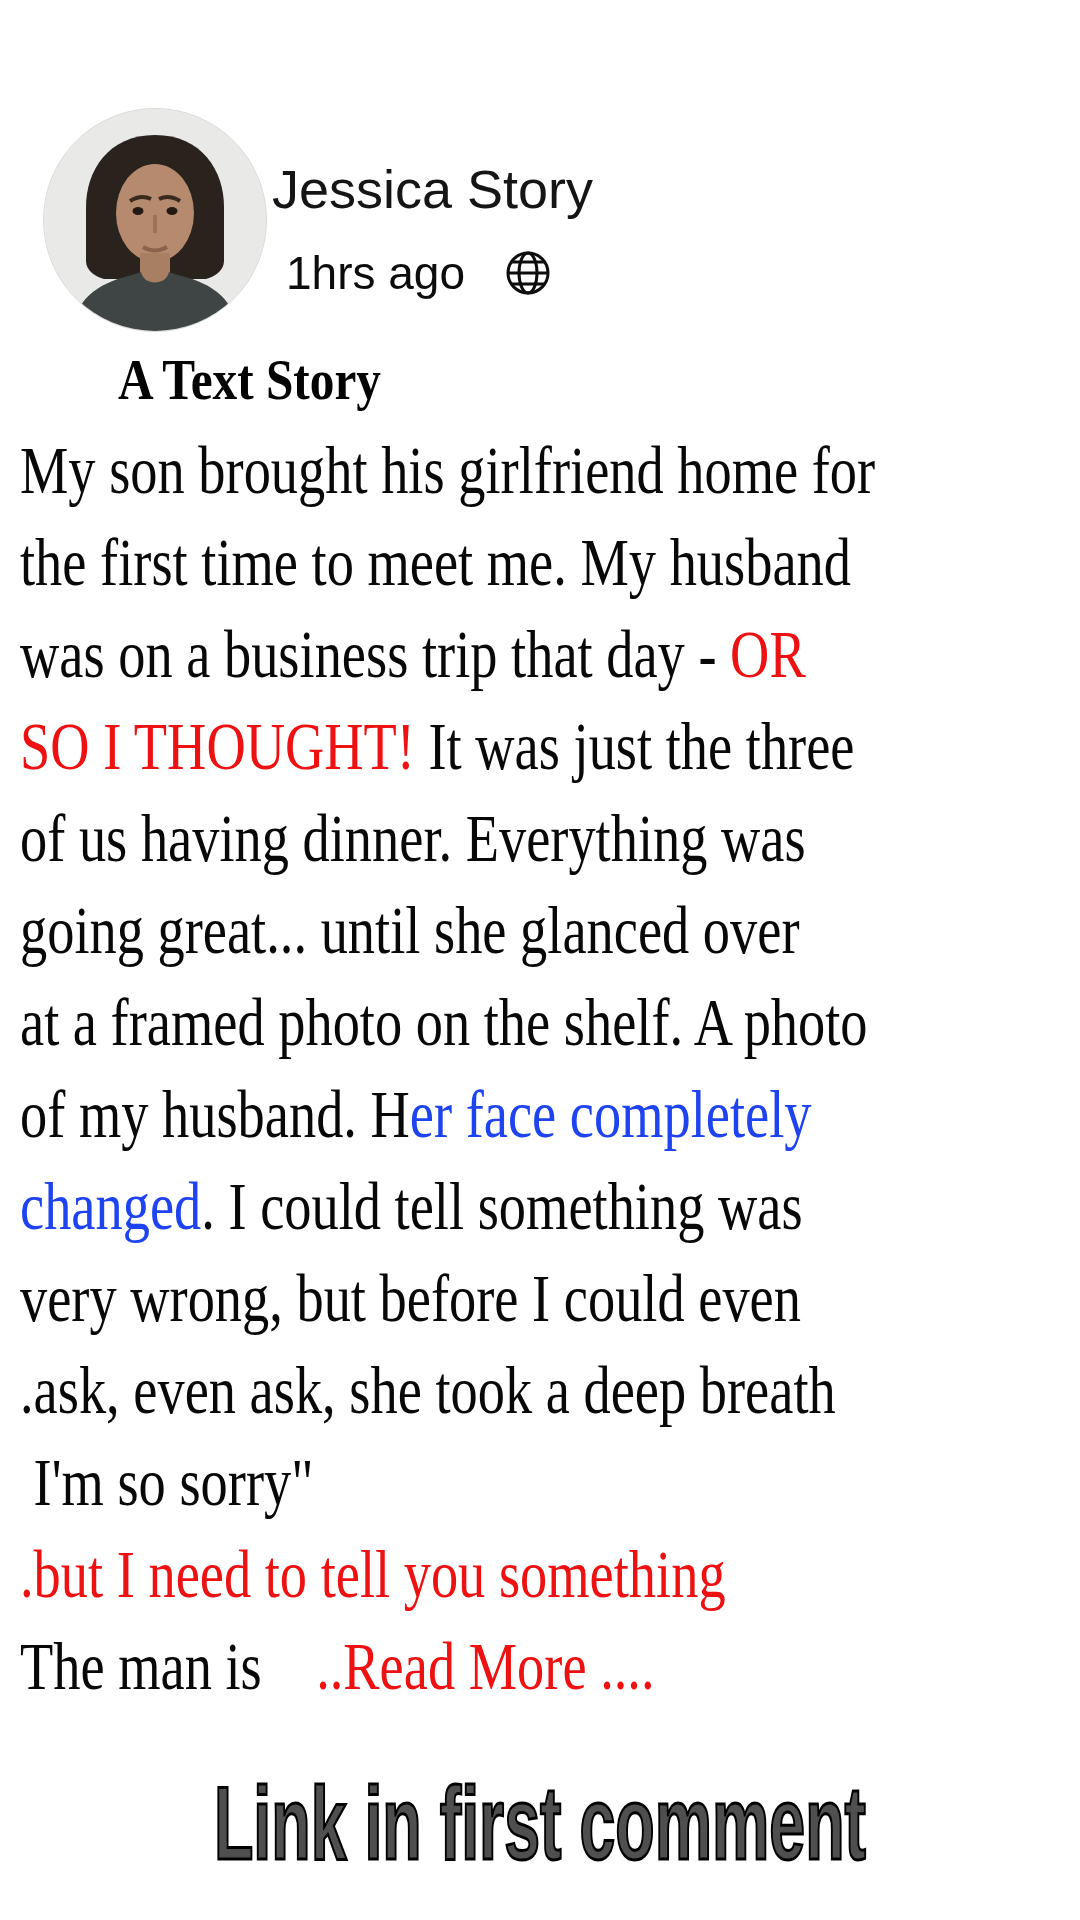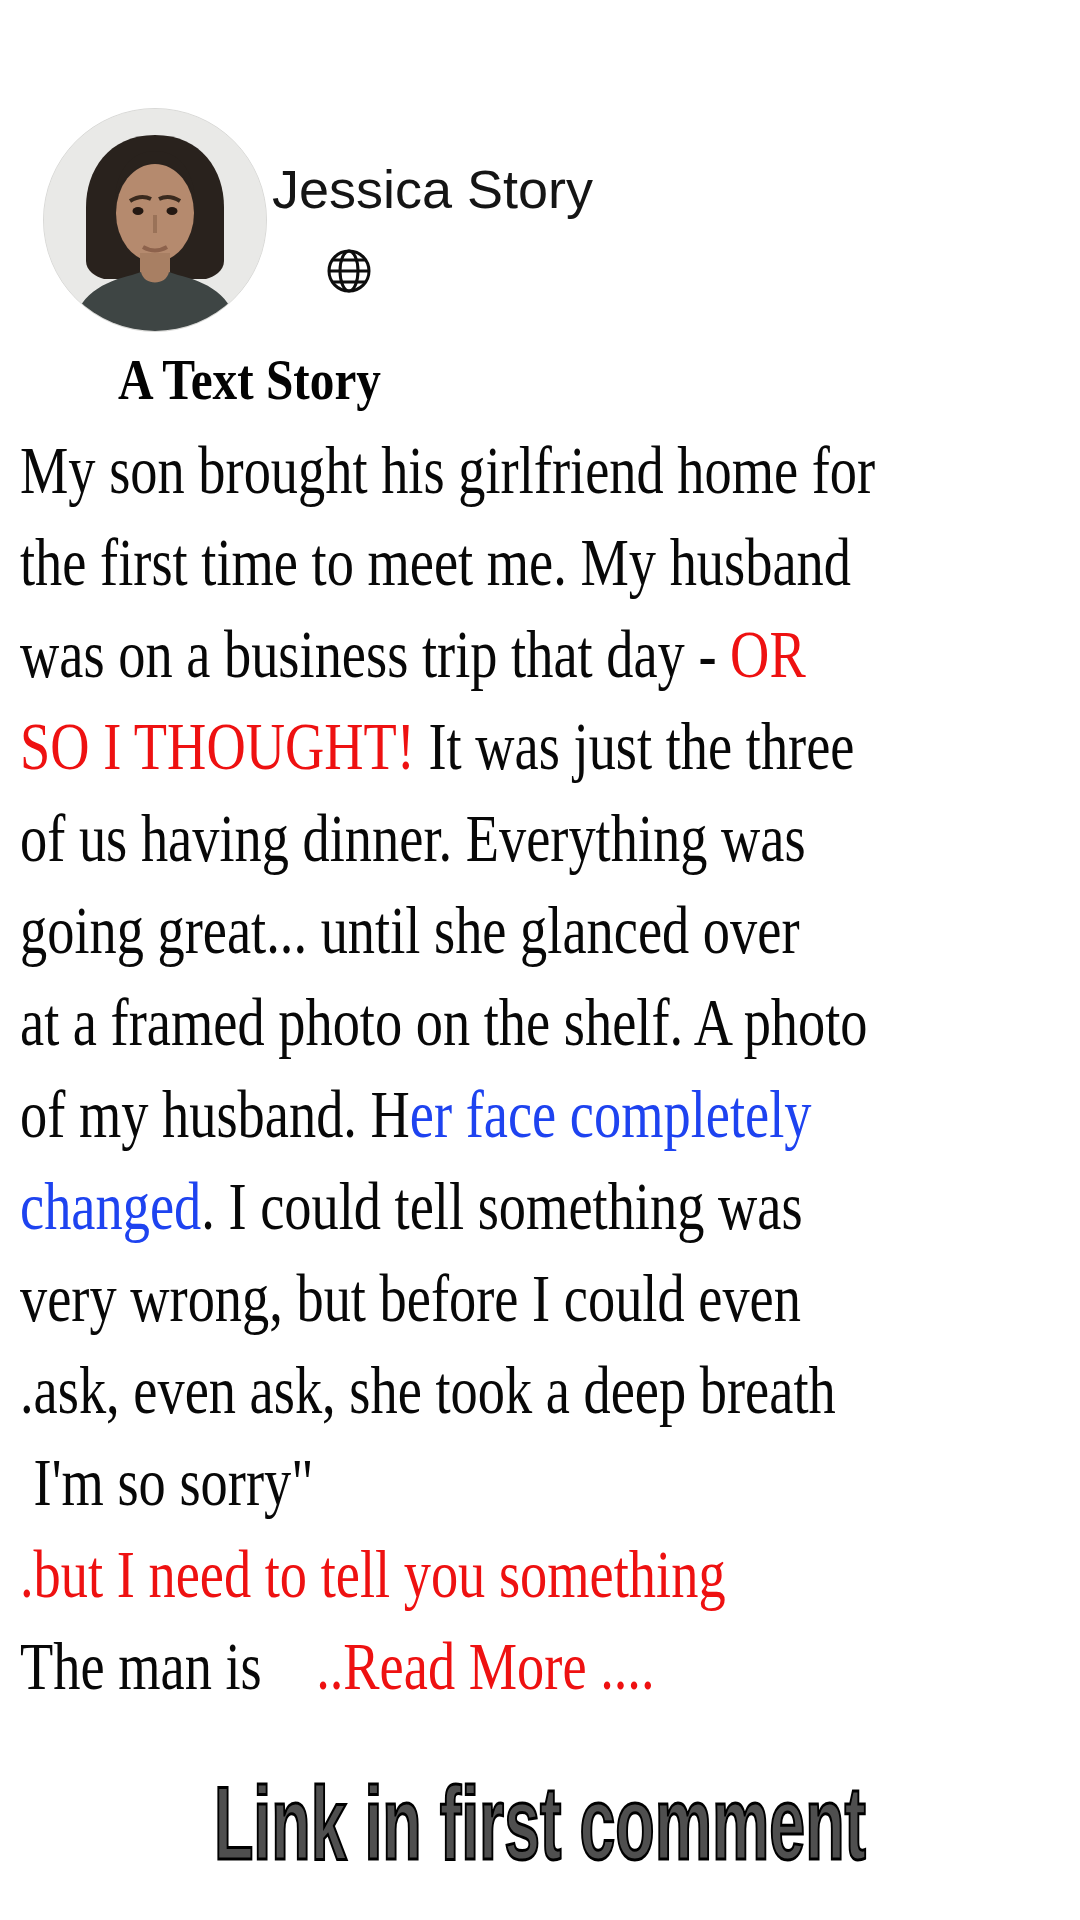--- a/index.html
+++ b/index.html
@@ -59,20 +59,21 @@
       <path d="M111 106 l0 18" stroke="#9a7258" stroke-width="4" fill="none"></path>
       <path d="M99 138 q12 7 24 0" stroke="#8d624c" stroke-width="4" fill="none"></path>
       <rect x="96" y="144" width="30" height="30" fill="#a87f63"></rect>
       <path d="M30 222 C30 186 62 172 88 166 L97 163 C100 177 122 177 125 163 L134 166 C160 172 192 186 192 222 Z" fill="#3e4544"></path>
     </svg>
   </div>
 
   <div class="author-name">Jessica Story</div>
 
   <div class="meta">
+    <span>1hrs ago</span>
     <svg class="globe" viewBox="0 0 50 50">
       <g stroke="#0d0d0d" stroke-width="3" fill="none">
         <circle cx="25" cy="25" r="20"></circle>
         <ellipse cx="25" cy="25" rx="9" ry="20"></ellipse>
         <line x1="5" y1="25" x2="45" y2="25"></line>
         <line x1="8.5" y1="14" x2="41.5" y2="14"></line>
         <line x1="8.5" y1="36" x2="41.5" y2="36"></line>
       </g>
     </svg>
   </div>

